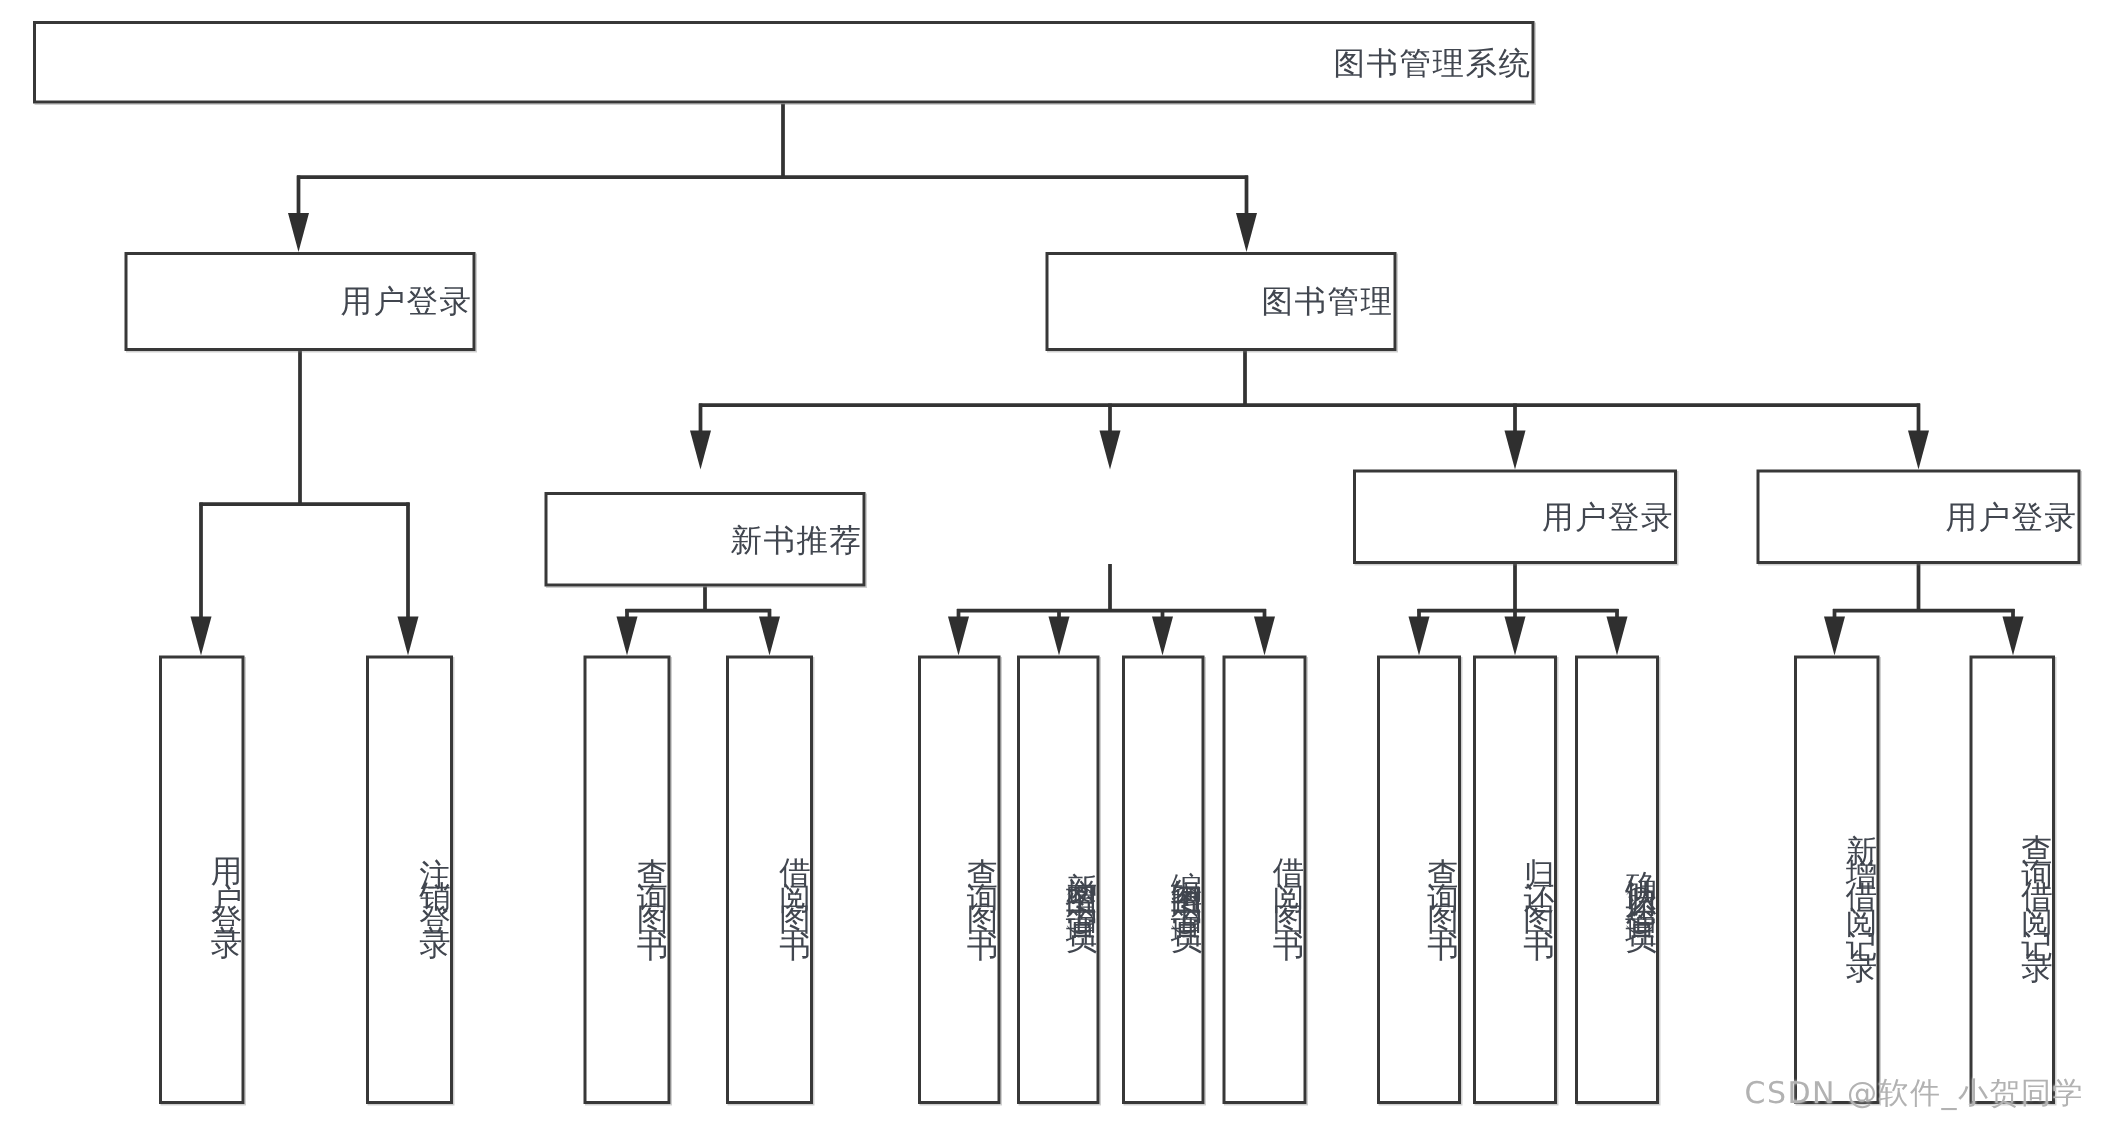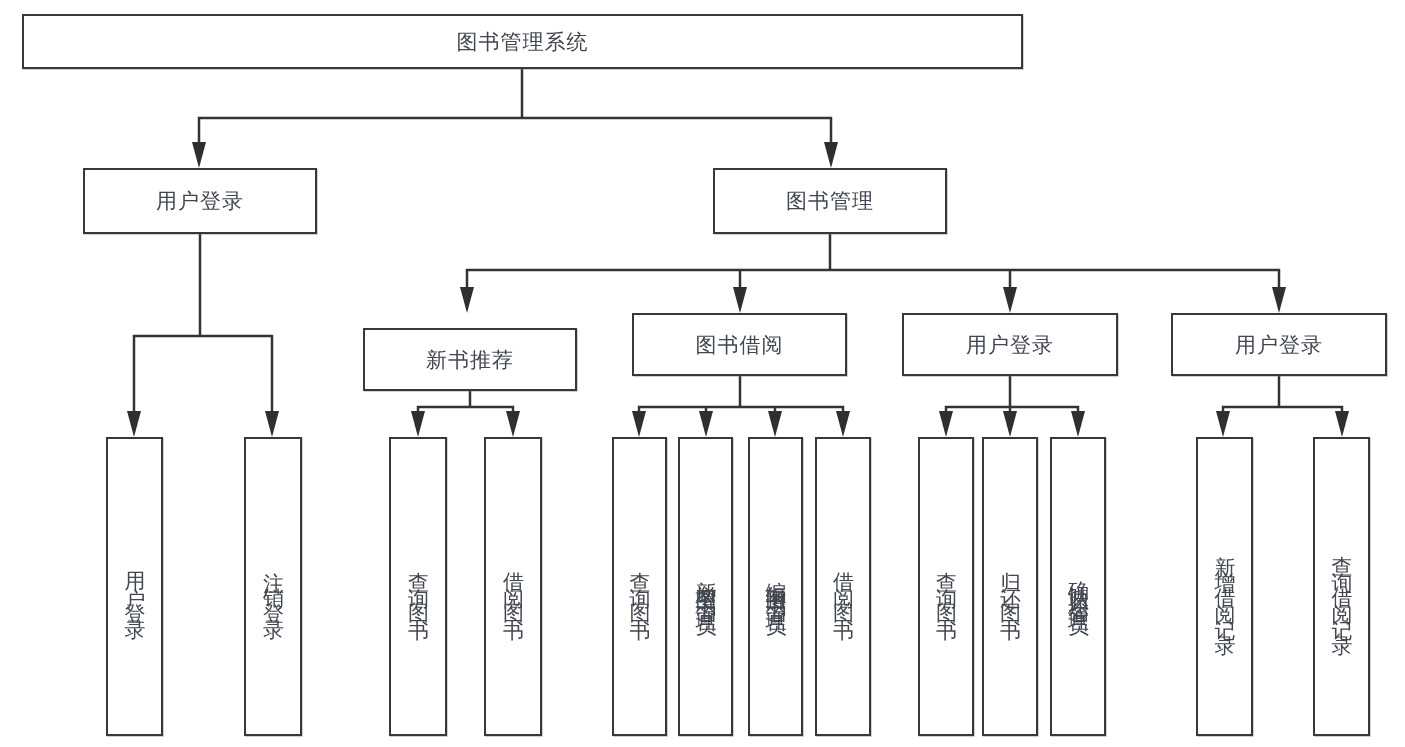--- a/index.html
+++ b/index.html
@@ -9,21 +9,21 @@
     background:#ffffff;
     font-family:"DejaVu Sans","Liberation Sans",sans-serif;
     overflow:hidden;
   }
   #edges{position:absolute;left:0;top:0;width:1405px;height:747px;}
   .box{
     position:absolute;
     background:#ffffff;
     border:2.5px solid #383838;
     box-sizing:border-box;
-    display:flex;align-items:center;justify-content:center;
+    display:flex;align-items:center;justify-content:flex-end;
     box-shadow:1px 1px 0 rgba(120,120,120,.35);
   }
   .lbl{
     font-size:21px;
     color:#41464f;
     letter-spacing:1px;
     white-space:nowrap;
   }
   .leaf .lbl{
     writing-mode:vertical-rl;
@@ -124,29 +124,26 @@
     </g>
   </svg>
 
   <div class="box" style="left:22px;top:14px;width:1001px;height:55px;">
     <span class="lbl">图书管理系统</span>
   </div>
 
   <div class="box" style="left:83px;top:168px;width:234px;height:66px;">
     <span class="lbl">用户登录</span>
   </div>
-  <div class="box" style="left:713px;top:168px;width:234px;height:66px;">
+  <div class="box" style="left:697px;top:168px;width:234px;height:66px;">
     <span class="lbl">图书管理</span>
   </div>
 
   <div class="box" style="left:363px;top:328px;width:214px;height:63px;">
     <span class="lbl">新书推荐</span>
-  </div>
-  <div class="box" style="left:632px;top:313px;width:215px;height:63px;">
-    <span class="lbl">图书借阅</span>
   </div>
   <div class="box" style="left:902px;top:313px;width:216px;height:63px;">
     <span class="lbl">用户登录</span>
   </div>
   <div class="box" style="left:1171px;top:313px;width:216px;height:63px;">
     <span class="lbl">用户登录</span>
   </div>
 
   <div class="box leaf" style="left:106px;top:437px;width:57px;height:299px;">
     <span class="lbl spread">用户登录</span>
@@ -185,14 +182,15 @@
     <span class="lbl tight">确认归还（管理员）</span>
   </div>
 
   <div class="box leaf" style="left:1196px;top:437px;width:57px;height:299px;">
     <span class="lbl spread">新增借阅记录</span>
   </div>
   <div class="box leaf" style="left:1313px;top:437px;width:57px;height:299px;">
     <span class="lbl spread">查询借阅记录</span>
   </div>
 
+  <div id="watermark">CSDN @软件_小贺同学</div>
 
 </div>
 
 </body></html>

